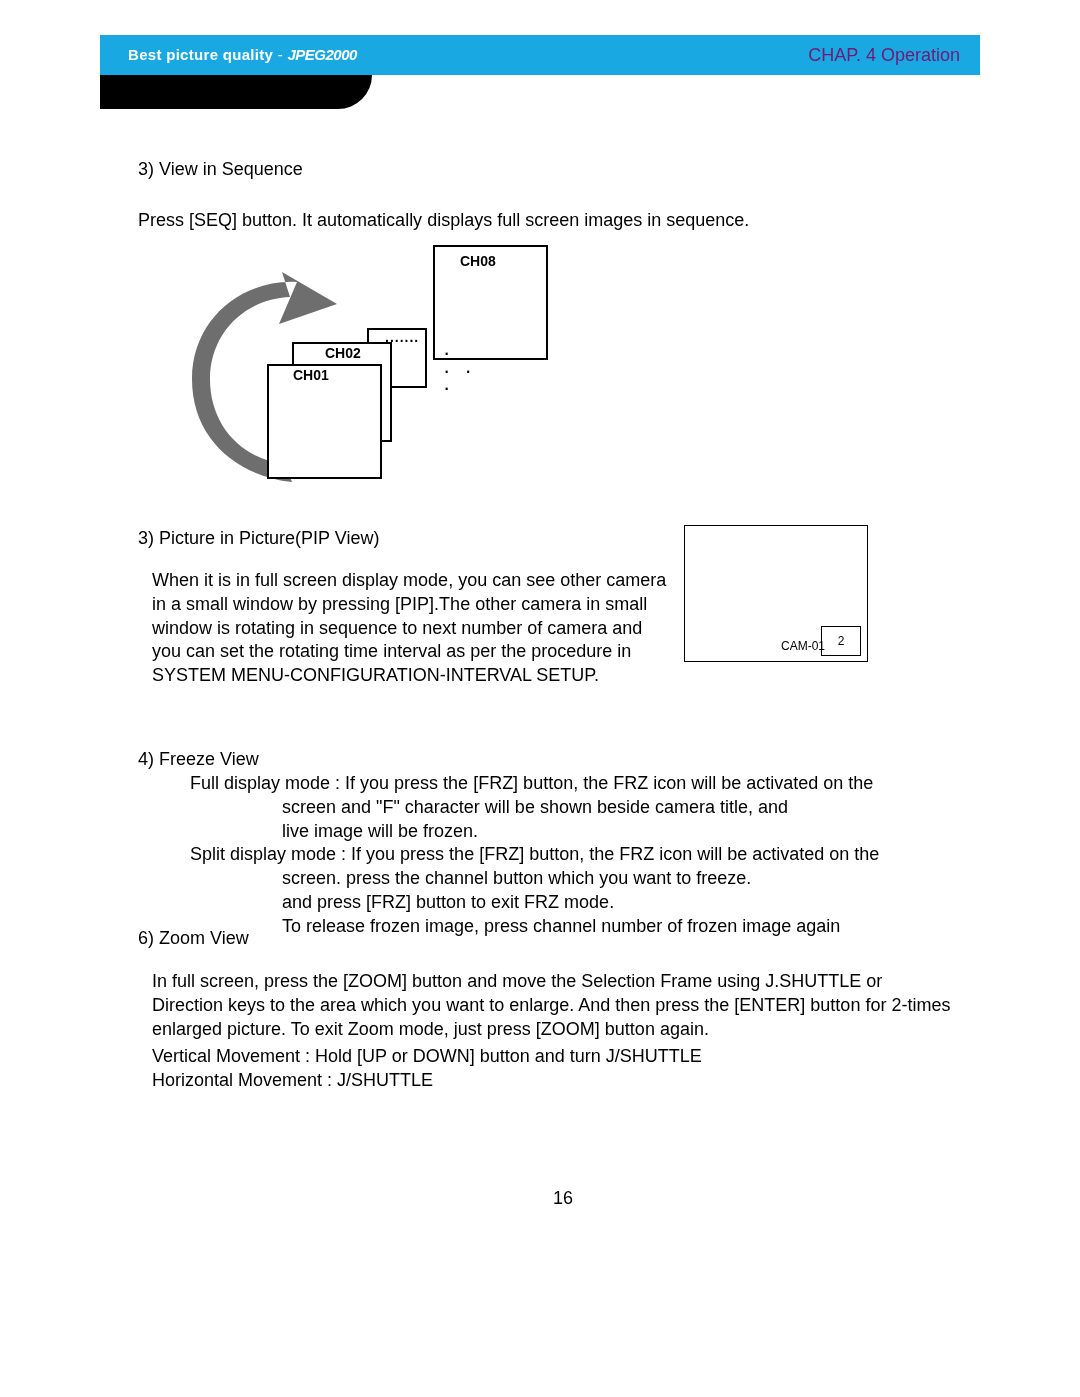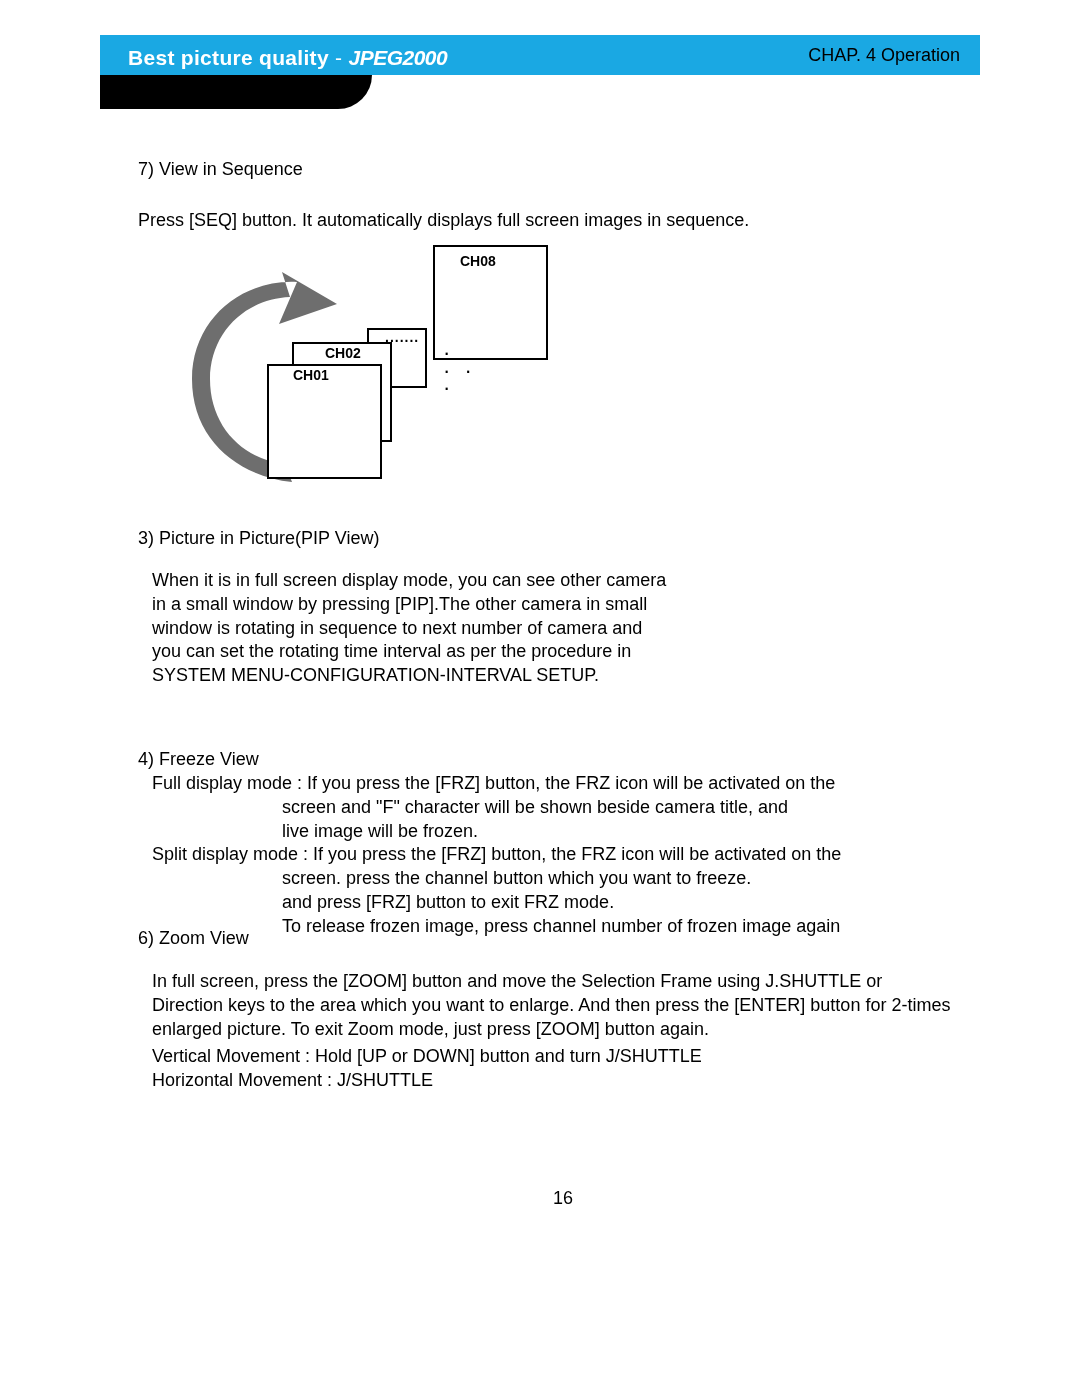--- a/index.html
+++ b/index.html
@@ -1,22 +1,22 @@
 <!DOCTYPE html>
 <html><head>
 <meta charset="utf-8">
 <style>
   html,body{margin:0;padding:0;background:#fff;font-family:Arial,Helvetica,sans-serif;color:#000;}
   .page{position:relative;width:1080px;height:1397px;margin:0 auto;background:#fff;}
   
   .header-bar{position:absolute;left:100px;top:35px;width:880px;height:40px;background:#1aa8e3;}
-  .header-left{position:absolute;left:28px;top:11px;color:#fff;font-weight:bold;font-size:21px;font-family:Arial,Helvetica,sans-serif;letter-spacing:0.3px;}
+  .header-left{position:absolute;left:28px;top:11px;color:#fff;font-weight:bold;font-size:15px;font-family:Arial,Helvetica,sans-serif;letter-spacing:0.3px;}
   .header-left .dash{font-weight:normal;}
   .header-logo{display:inline-block;font-style:italic;font-weight:bold;letter-spacing:-0.5px;}
-  .header-right{position:absolute;right:20px;top:10px;color:#000000;font-size:18px;}
+  .header-right{position:absolute;right:20px;top:10px;color:#701a75;font-size:18px;}
   .black-pill{position:absolute;left:100px;top:75px;width:272px;height:34px;background:#000;border-bottom-right-radius:34px;}
   
   .blk{position:absolute;left:138px;right:120px;font-size:18px;line-height:1.32;}
   .s2-title{top:158px;}
   .s2-body{top:209px;}
   
   .seq-diagram{position:absolute;left:187px;top:238px;width:470px;height:260px;}
   .seq-diagram .box{position:absolute;background:#fff;border:2px solid #000;box-sizing:border-box;}
   .seq-diagram .ch08{left:246px;top:7px;width:115px;height:115px;}
   .seq-diagram .mid{left:180px;top:90px;width:60px;height:60px;}
@@ -31,21 +31,21 @@
   .seq-arrow{position:absolute;left:-5px;top:26px;}
   
   .s3-title{top:527px;}
   .s3-body{top:569px;left:152px;width:520px;}
   .pip-box{position:absolute;left:684px;top:525px;width:184px;height:137px;border:1px solid #000;box-sizing:border-box;}
   .pip-small{position:absolute;right:6px;bottom:5px;width:40px;height:30px;border:1px solid #000;box-sizing:border-box;text-align:center;font-size:12px;line-height:28px;}
   .pip-label{position:absolute;left:96px;bottom:8px;font-size:12px;}
   
   .s4-title{top:748px;}
   .s4-body{top:772px;left:152px;width:780px;}
-  .hang{padding-left:130px;text-indent:-130px;}
+  .hang{padding-left:130px;text-indent:-130px;margin-left:38px;}
   .cont{padding-left:130px;}
   
   .s5-title{top:927px;}
   .s5-body{top:970px;left:152px;width:800px;}
   .s5-extra{top:1045px;left:152px;width:800px;}
   
   .pgnum{position:absolute;left:0;right:0;top:1188px;text-align:center;font-size:18px;padding-left:46px;}
 </style>
 </head>
 <body>
@@ -53,21 +53,21 @@
 <div class="page">
 
   <div class="header-bar">
     <div class="header-left">
       <span>Best picture quality</span><span class="dash"> - </span><span class="header-logo">JPEG2000</span>
     </div>
     <div class="header-right">CHAP. 4   Operation</div>
   </div>
   <div class="black-pill"></div>
 
-  <div class="blk s2-title">7) View in Sequence</div>
+  <div class="blk s2-title">3) View in Sequence</div>
   <div class="blk s2-body">Press [SEQ] button. It automatically displays full screen images in sequence.</div>
 
   <div class="seq-diagram">
     <svg class="seq-arrow" width="160" height="225" viewBox="0 0 160 225">
       <path d="M115 18
                C 60 15, 10 55, 10 115
                C 10 175, 55 212, 110 218
                L 103 200
                C 60 195, 28 162, 28 115
                C 28 70, 62 35, 108 33
@@ -84,20 +84,24 @@
     <div class="lbl lbl-dots">.......</div>
     <div class="lbl lbl-ch02">CH02</div>
     <div class="lbl lbl-ch01">CH01</div>
     <div class="bigdots" style="white-space:pre;">·
 · ·
 ·</div>
   </div>
 
   <div class="blk s3-title">3) Picture in Picture(PIP View)</div>
   <div class="blk s3-body">When it is in full screen display mode, you can see other camera in a small window by pressing [PIP].The other camera in small window is rotating in sequence to next number of camera and you can set the rotating time interval as per the procedure in SYSTEM MENU-CONFIGURATION-INTERVAL SETUP.</div>
+  <div class="pip-box">
+    <div class="pip-label">CAM-01</div>
+    <div class="pip-small">2</div>
+  </div>
 
   <div class="blk s4-title">4) Freeze View</div>
   <div class="blk s4-body">
     <div class="hang">Full display mode : If you press the [FRZ] button, the FRZ icon will be activated on the</div>
     <div class="cont">screen and "F" character will be shown beside camera title, and</div>
     <div class="cont">live image will be frozen.</div>
     <div class="hang">Split display mode : If you press the [FRZ] button, the FRZ icon will be activated on the</div>
     <div class="cont">screen. press the channel button which you want to freeze.</div>
     <div class="cont">and press [FRZ] button to exit FRZ mode.</div>
     <div class="cont">To release frozen image, press channel number of frozen image again</div>

